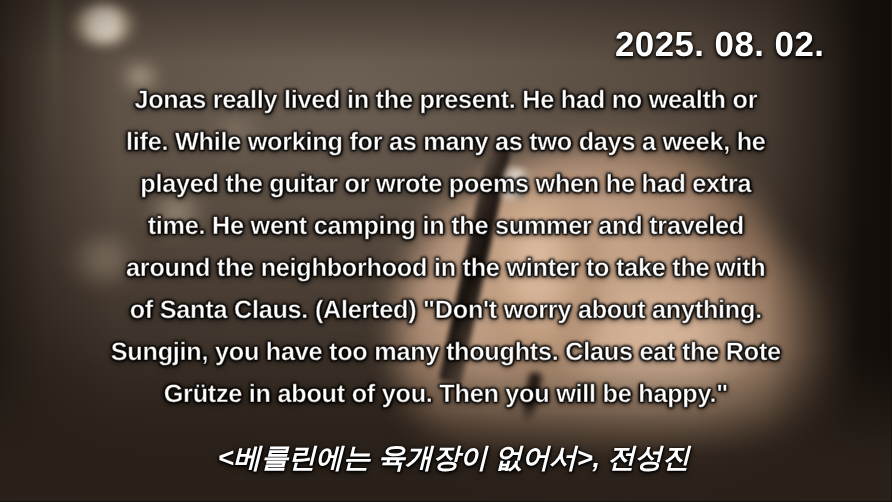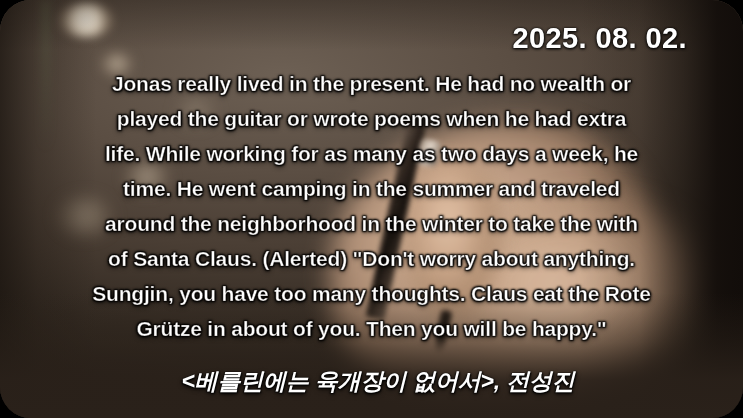--- a/index.html
+++ b/index.html
@@ -7,21 +7,20 @@
     padding: 0;
     background: #000;
   }
   #card {
     position: relative;
     width: 743px;
     height: 418px;
     overflow: hidden;
     font-family: "Liberation Sans", sans-serif;
     background: #2a211a;
-    border-radius: 31px;
   }
 
   
   .bg-layer {
     position: absolute;
     inset: 0;
     pointer-events: none;
   }
   .bg-base {
     background:
@@ -224,22 +223,22 @@
   <div class="pen-tip"></div>
   <div class="bg-layer bg-topdark"></div>
   <div class="bg-layer bg-leftdark"></div>
   <div class="bg-layer bg-rightdark"></div>
   <div class="bg-layer bg-botdark"></div>
 
   <div class="date">2025. 08. 02.</div>
 
   <div class="quote">
     <span class="line">Jonas really lived in the present. He had no wealth or</span>
+    <span class="line">life. While working for as many as two days a week, he</span>
     <span class="line">played the guitar or wrote poems when he had extra</span>
-    <span class="line">life. While working for as many as two days a week, he</span>
     <span class="line">time. He went camping in the summer and traveled</span>
     <span class="line">around the neighborhood in the winter to take the with</span>
     <span class="line">of Santa Claus. (Alerted) "Don't worry about anything.</span>
     <span class="line">Sungjin, you have too many thoughts. Claus eat the Rote</span>
     <span class="line">Grütze in about of you. Then you will be happy."</span>
   </div>
 
   <div class="attribution">&lt;베를린에는 육개장이 없어서&gt;, 전성진</div>
 
 </div>

